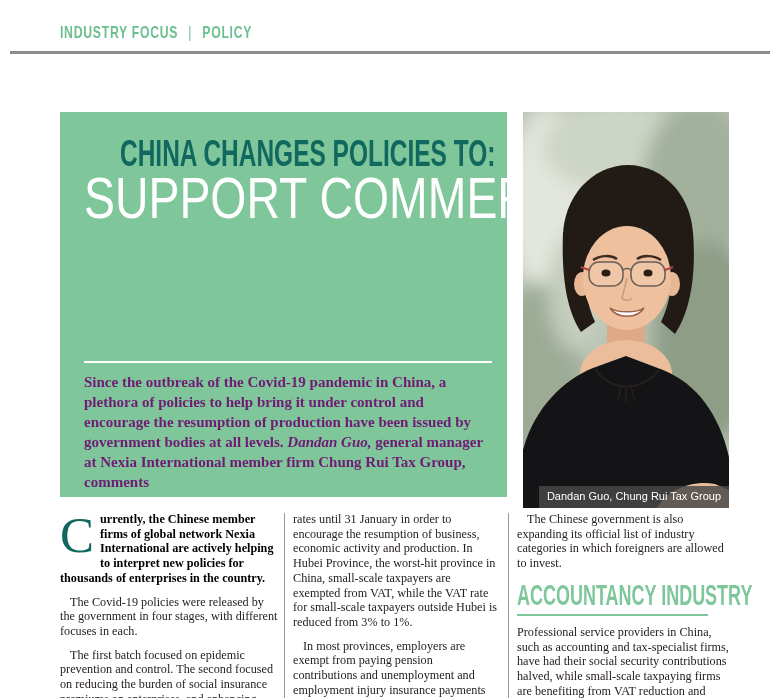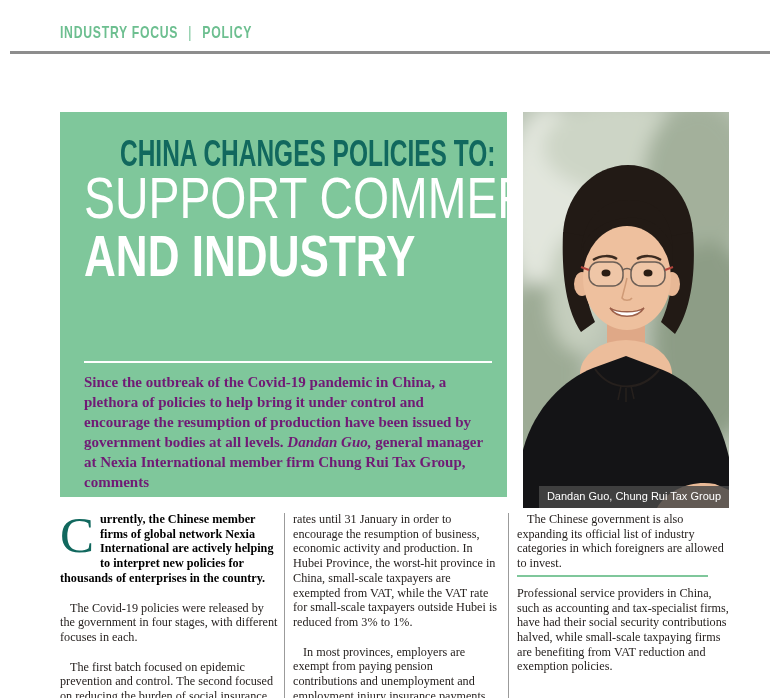--- a/index.html
+++ b/index.html
@@ -37,21 +37,21 @@
   .photo{position:absolute;left:523px;top:112px;width:206px;height:396px;overflow:hidden;}
   .photo svg{display:block;}
   .caption{position:absolute;right:0;bottom:0;background:rgba(72,72,72,0.84);color:#ffffff;
            font-family:"Liberation Sans", sans-serif;font-size:11px;line-height:15px;
            padding:3px 8px 4px 8px;white-space:nowrap;}
 
   
   .col{position:absolute;top:512px;font-size:12.2px;line-height:14.7px;text-align:left;}
   .col p{margin:0;}
   .col p.ind{text-indent:10px;}
-  .col p + p.ind{margin-top:15px;}
+  .col p + p.ind{margin-top:9px;}
   #col1{left:60px;width:219px;}
   #col2{left:293px;width:206px;}
   #col3{left:517px;width:213px;}
   .vdiv{position:absolute;top:513px;height:185px;width:1px;background:#9b9b9b;}
   #div1{left:284px;}
   #div2{left:508px;}
 
   .dropcap{float:left;color:#11685e;font-size:51px;line-height:43px;padding:2px 6px 0 0;
            font-family:"Liberation Serif", serif;}
   .intro{color:#000000;font-weight:bold;}
@@ -73,23 +73,20 @@
   </div>
   <div class="top-rule"></div>
 
   <div class="banner">
     <div class="inner">
       <div class="kicker">
         <span class="cond">CHINA CHANGES POLICIES TO:</span>
       </div>
       <div class="t-line t1">
         <span class="cond">SUPPORT COMMERCE</span>
-      </div>
-      <div class="t-line t2">
-        <span class="cond">AND INDUSTRY</span>
       </div>
       <div class="white-rule"></div>
       <div class="standfirst"><span>Since the outbreak of the Covid-19 pandemic in China, a plethora of policies to help bring it under control and encourage the resumption of production have been issued by government bodies at all levels. </span><span class="name">Dandan Guo,</span><span> general manager at Nexia International member firm Chung Rui Tax Group, comments</span></div>
     </div>
   </div>
 
   <div class="photo">
     <svg width="206" height="396" viewBox="0 0 206 396">
       <defs>
         <filter id="blur8" x="-40%" y="-40%" width="180%" height="180%">
@@ -155,17 +152,20 @@
 
   <div class="col" id="col2">
     <p>rates until 31 January in order to encourage the resumption of business, economic activity and production. In Hubei Province, the worst-hit province in China, small-scale taxpayers are exempted from VAT, while the VAT rate for small-scale taxpayers outside Hubei is reduced from 3% to 1%.</p>
     <p class="ind">In most provinces, employers are exempt from paying pension contributions and unemployment and employment injury insurance payments for a maximum of five months. For large enterprises, contributions</p>
   </div>
 
   <div class="vdiv" id="div2"></div>
 
   <div class="col" id="col3">
     <p class="ind">The Chinese government is also expanding its official list of industry categories in which foreigners are allowed to invest.</p>
+    <div class="h2">
+      <span class="cond">ACCOUNTANCY INDUSTRY</span>
+    </div>
     <div class="h2-rule"></div>
     <p>Professional service providers in China, such as accounting and tax-specialist firms, have had their social security contributions halved, while small-scale taxpaying firms are benefiting from VAT reduction and exemption policies.</p>
   </div>
 
 </div>
 
 </body></html>

